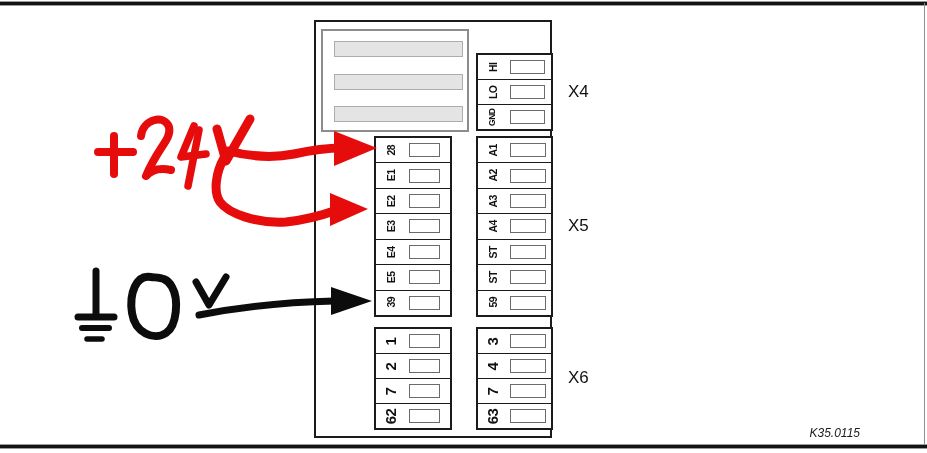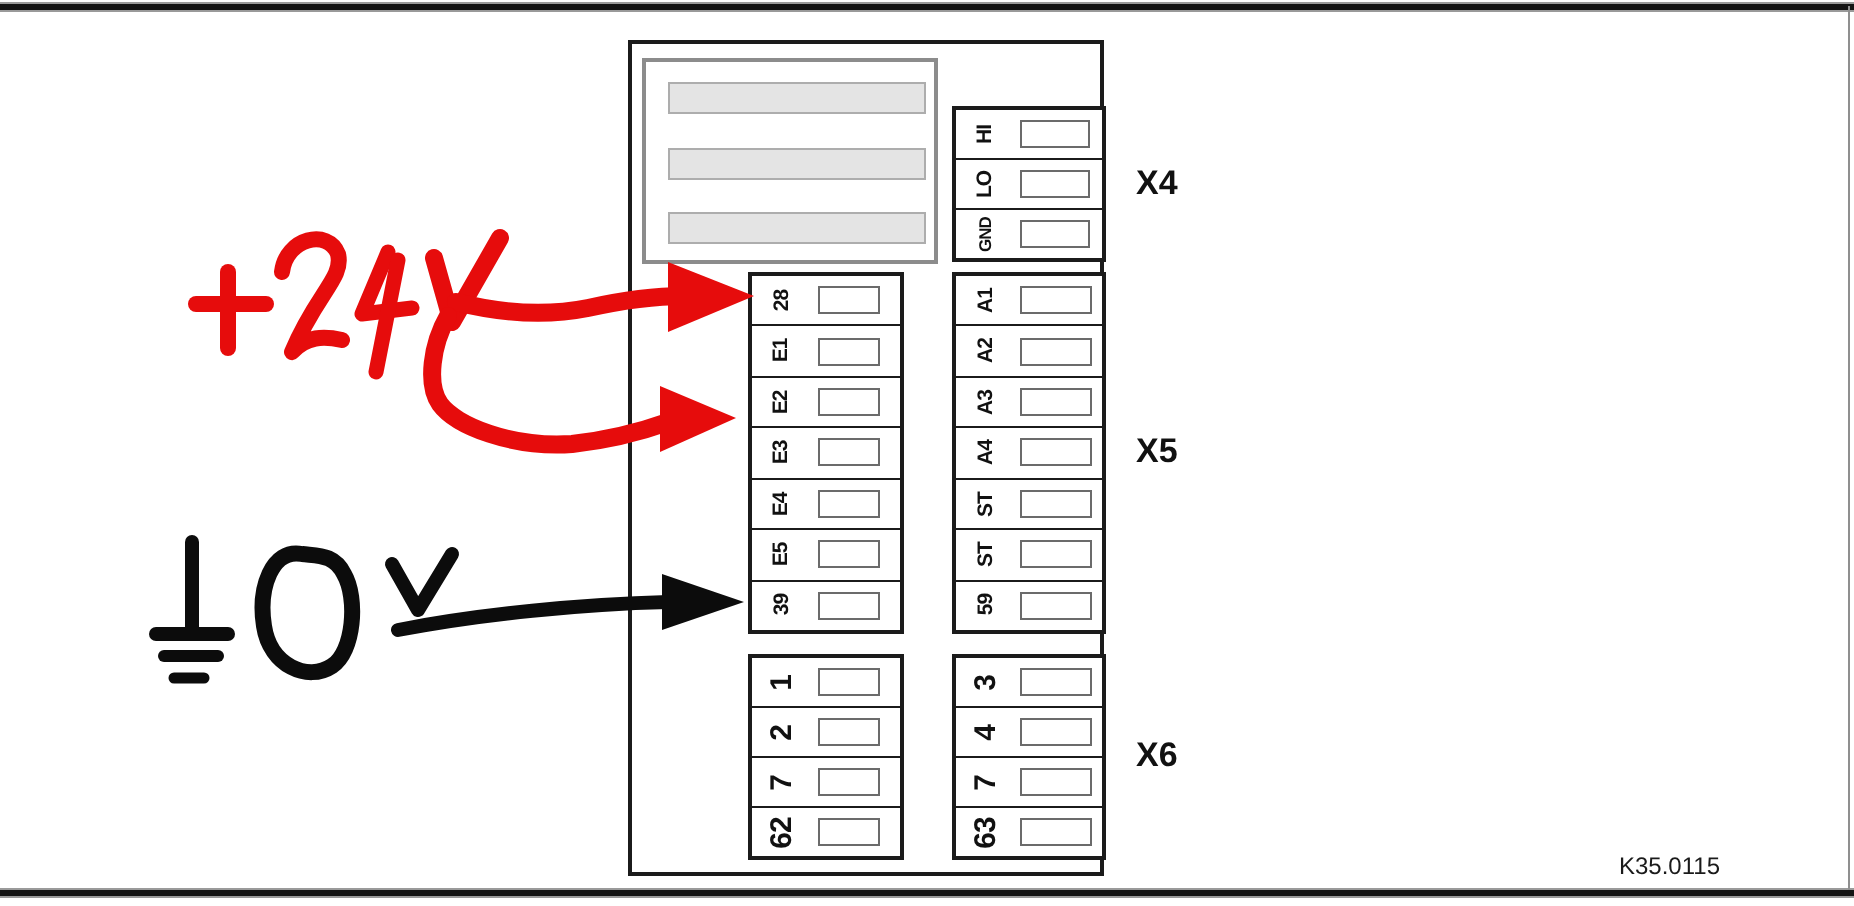--- a/index.html
+++ b/index.html
@@ -22,23 +22,23 @@
 
   
   .tcol{position:absolute;border:2px solid #1b1b1b;background:#ffffff;box-sizing:border-box;display:flex;flex-direction:column;}
   .trow{flex:1;position:relative;border-top:1.5px solid #1b1b1b;}
   .trow:first-child{border-top:none;}
   .tlabel-wrap{position:absolute;left:2px;top:0;bottom:0;width:26px;display:flex;align-items:center;justify-content:center;}
   .tlabel{transform:rotate(-90deg);font-weight:bold;color:#111;letter-spacing:-0.5px;white-space:nowrap;line-height:1;}
   .tbox{position:absolute;top:50%;transform:translateY(-50%);height:14px;background:#ffffff;border:1px solid #6b6b6b;box-sizing:border-box;}
 
   
-  .blocklabel{position:absolute;left:568px;transform:translateY(-50%);font-weight:bold;font-size:17px;color:#111;}
-
-  .ref{position:absolute;left:770px;top:426px;width:90px;text-align:right;font-size:12px;color:#1a1a1a;}
+  .blocklabel{position:absolute;left:568px;transform:translateY(-50%);font-weight:normal;font-size:17px;color:#111;}
+
+  .ref{position:absolute;left:770px;top:426px;width:90px;text-align:right;font-size:12px;color:#1a1a1a;font-style:italic;}
 
   .anno{position:absolute;left:0;top:0;pointer-events:none;}
 </style>
 </head>
 <body>
 
 <div id="stage">
 
   <div class="frame-top"></div>
   <div class="frame-bottom"></div>

